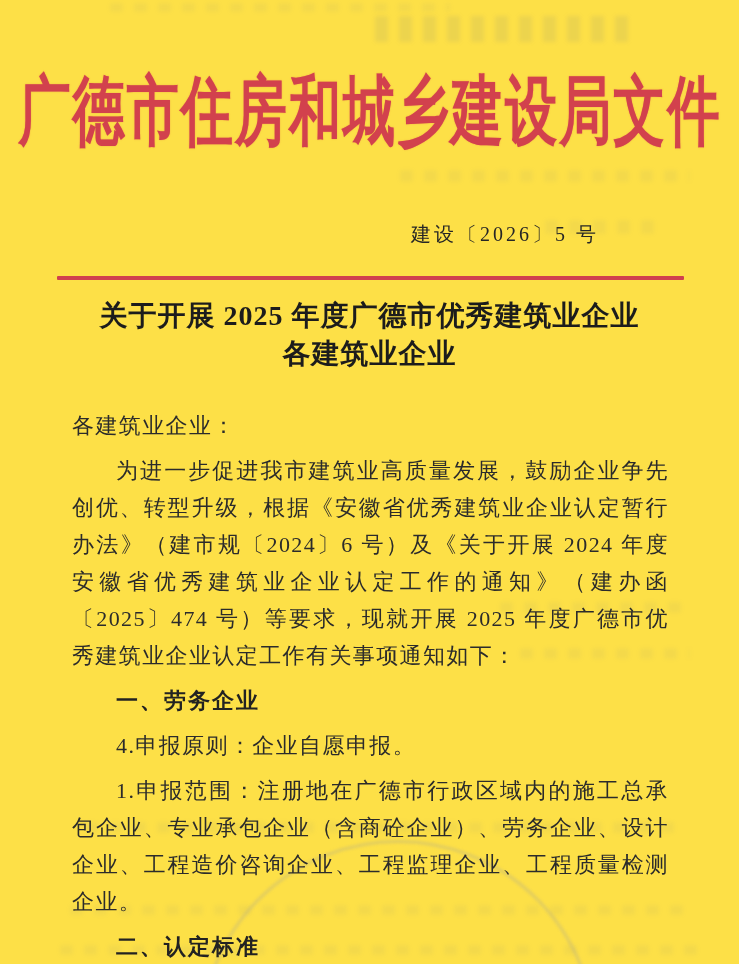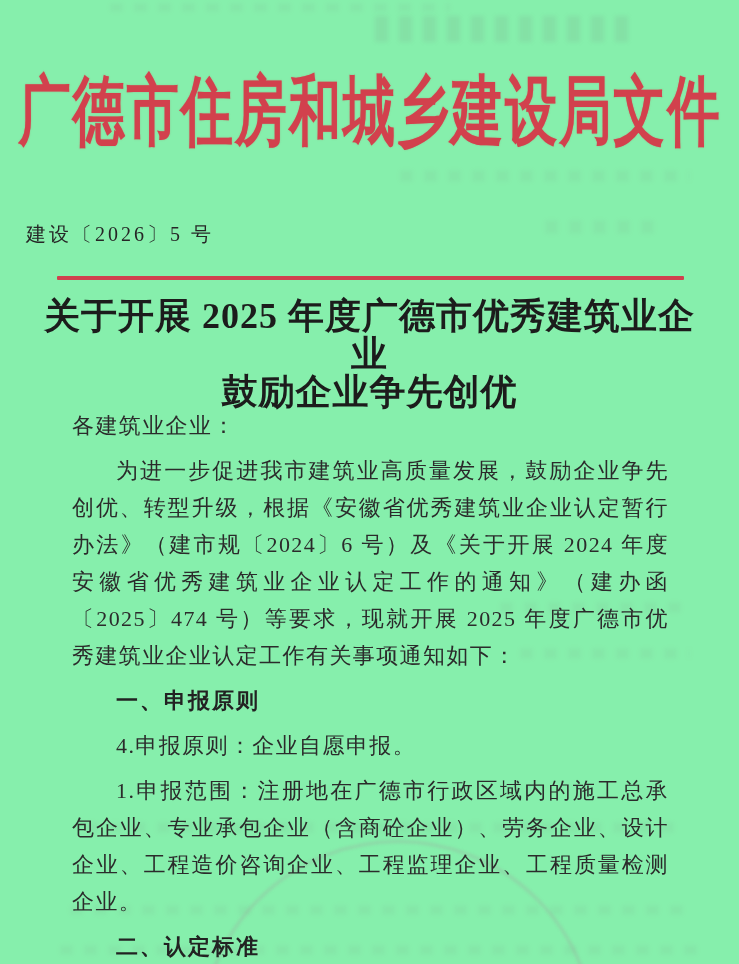--- a/index.html
+++ b/index.html
@@ -1,20 +1,20 @@
 <!DOCTYPE html>
 <html lang="zh"><head>
 <meta charset="utf-8">
 <style>
   html,body{margin:0;padding:0;background:#e9e9e9;}
   .page{
     position:relative;
     width:739px;height:964px;
     margin:0 auto;
-    background:#86efac;
+    background:#fde047;
     overflow:hidden;
     font-family:"Liberation Serif","DejaVu Serif",serif;
     color:#2e2e2e;
   }
 
   
   .red-title-wrap{
     position:absolute;top:55px;left:0;width:739px;height:112px;
     display:flex;align-items:center;justify-content:center;
   }
@@ -26,39 +26,38 @@
     letter-spacing:2px;
     color:#d2414d;
     transform:scale(1.04,1.52);
     transform-origin:center center;
     white-space:nowrap;
     text-shadow:0 0 1px rgba(210,65,77,.55);
   }
 
   .doc-number{
     position:absolute;top:221px;left:0;width:599px;
-    text-align:left;
+    text-align:right;
     font-size:20px;
     letter-spacing:3px;
     color:#262626;
-    margin-left:26px;
   }
 
   .red-rule{
     position:absolute;top:276px;left:57px;width:627px;height:4px;
     background:#d0404e;
     border-radius:1px;
   }
 
   
   .doc-title{
     position:absolute;top:297px;left:30px;width:679px;
     text-align:center;
     font-weight:bold;
-    font-size:36px;
+    font-size:28px;
     line-height:38px;
     letter-spacing:1px;
     color:#1c1c1c;
   }
 
   
   .body-text{
     position:absolute;top:399px;left:64px;width:613px;
     font-size:22px;
     line-height:37px;
@@ -116,26 +115,26 @@
   <div class="red-title-wrap">
     <span class="red-title">广德市住房和城乡建设局文件</span>
   </div>
 
   <div class="doc-number">建设〔2026〕5 号</div>
 
   <div class="red-rule"></div>
 
   <div class="doc-title">
     <div>关于开展 2025 年度广德市优秀建筑业企业</div>
-    <div>鼓励企业争先创优</div>
+    <div>各建筑业企业</div>
   </div>
 
   <div class="body-text">
     <p class="p-salutation">各建筑业企业：</p>
     <p class="p-indent">为进一步促进我市建筑业高质量发展，鼓励企业争先创优、转型升级，根据《安徽省优秀建筑业企业认定暂行办法》（建市规〔2024〕6 号）及《关于开展 2024 年度安徽省优秀建筑业企业认定工作的通知》（建办函〔2025〕474 号）等要求，现就开展 2025 年度广德市优秀建筑业企业认定工作有关事项通知如下：</p>
-    <p class="p-heading">一、申报原则</p>
+    <p class="p-heading">一、劳务企业</p>
     <p class="p-indent">4.申报原则：企业自愿申报。</p>
     <p class="p-indent">1.申报范围：注册地在广德市行政区域内的施工总承包企业、专业承包企业（含商砼企业）、劳务企业、设计企业、工程造价咨询企业、工程监理企业、工程质量检测企业。</p>
     <p class="p-heading">二、认定标准</p>
     <p class="p-heading">三、申报资料</p>
   </div>
 
 </div>
 
 </body></html>

